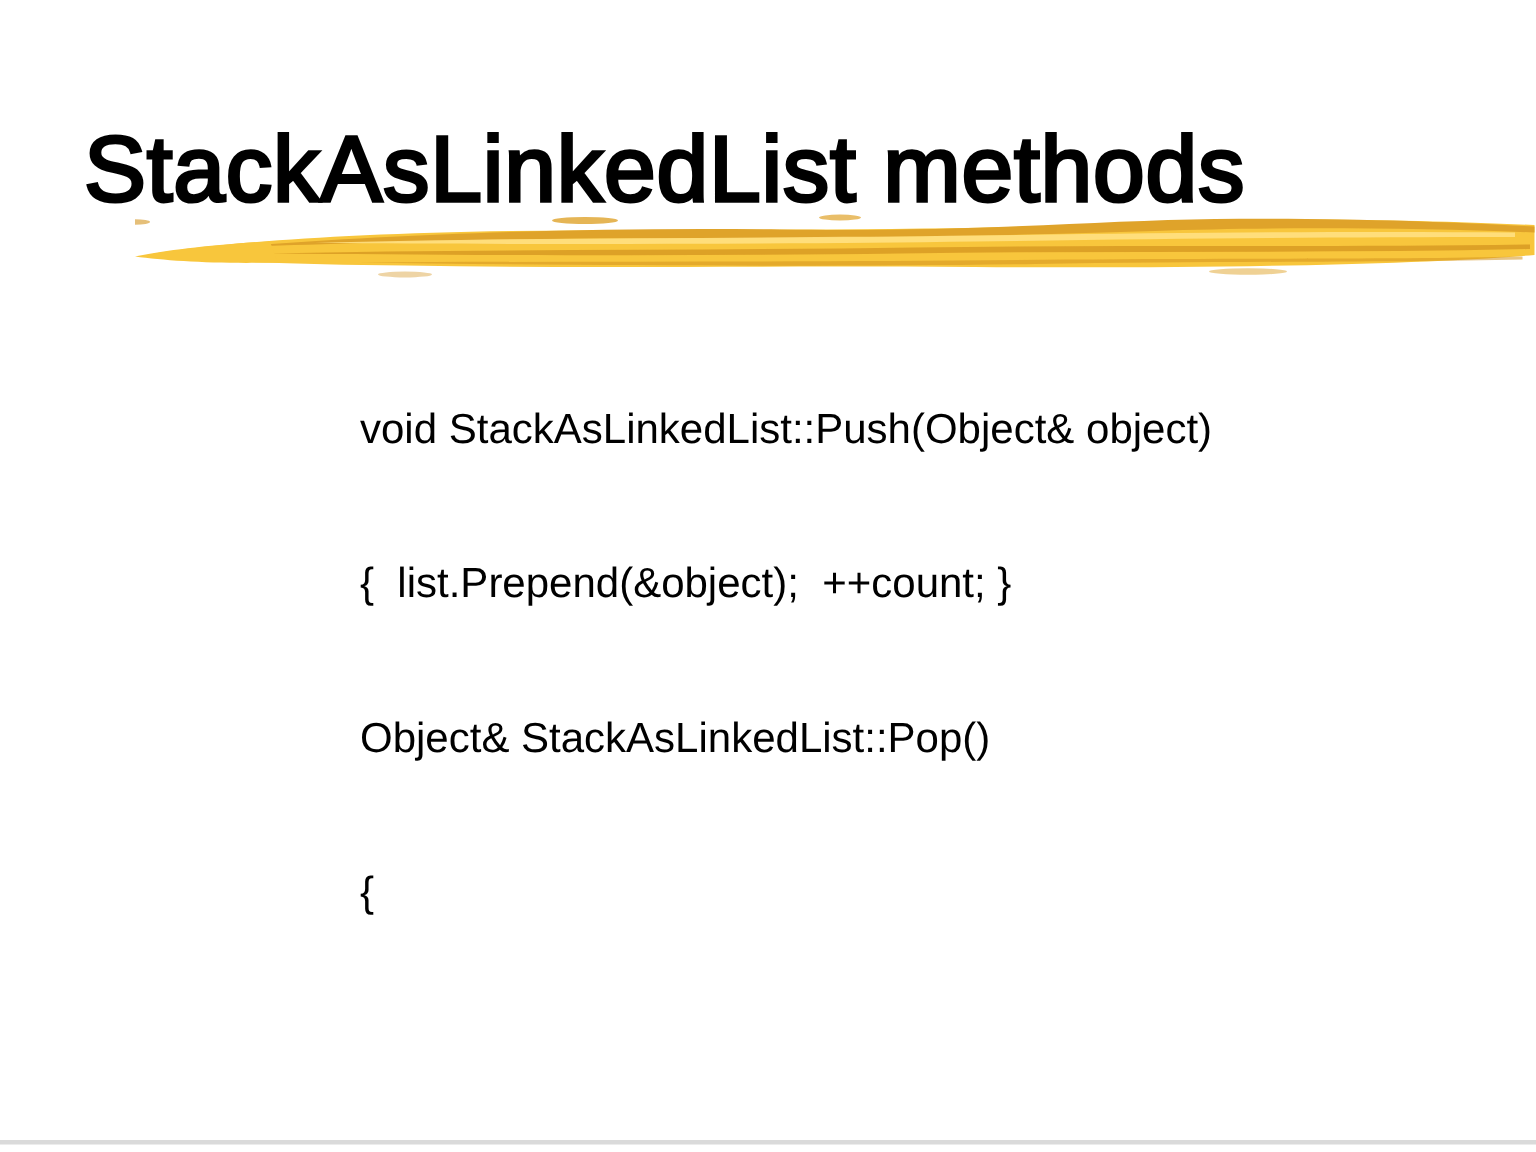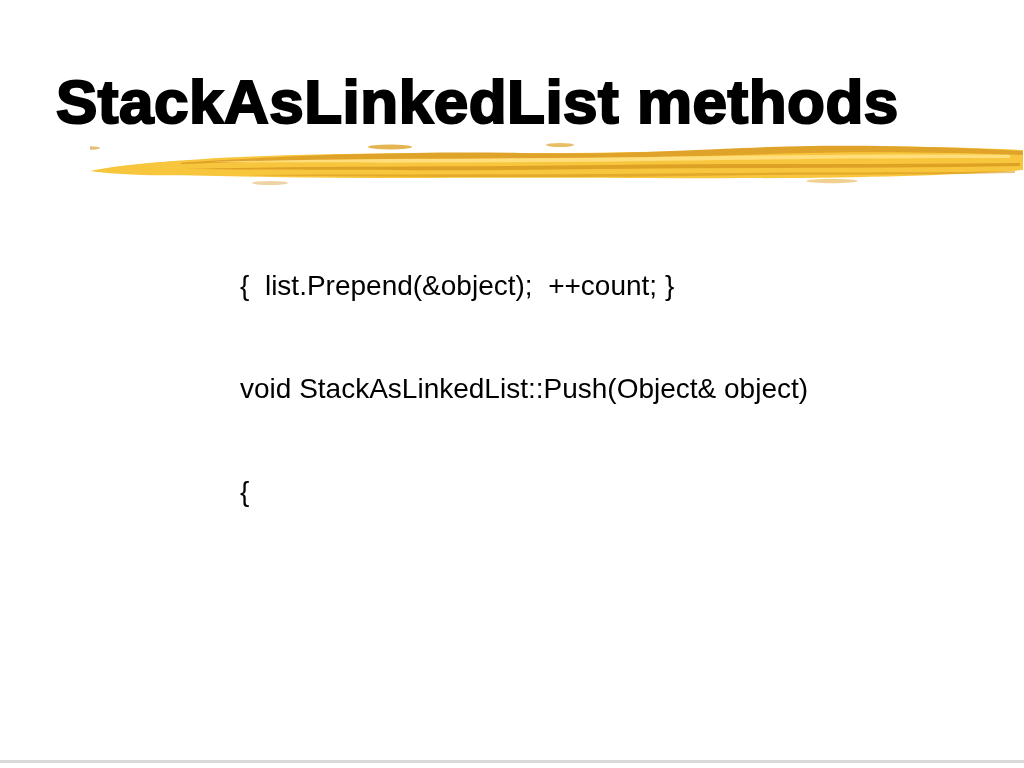--- a/index.html
+++ b/index.html
@@ -11,25 +11,25 @@
     position: relative;
     width: 1024px;
     height: 768px;
     background: #ffffff;
     overflow: hidden;
     font-family: "Liberation Sans", sans-serif;
   }
   .slide-title {
     position: absolute;
     left: 56px;
-    top: 67px;
+    top: 79px;
     margin: 0;
     font-size: 62px;
     line-height: 1.12;
-    font-weight: bold;
+    font-weight: normal;
     letter-spacing: 0.5px;
     color: #000000;
     -webkit-text-stroke: 2.2px #000000;
     white-space: nowrap;
     font-family: "Liberation Sans", sans-serif;
   }
   .brush {
     position: absolute;
     left: 90px;
     top: 139px;
@@ -85,22 +85,23 @@
     <path d="M0,32 C20,28 50,24 90,22 L95,36 C55,37 22,35 0,32 Z" fill="#F8C63C"></path>
 
     <ellipse cx="300" cy="8" rx="22" ry="2.4" opacity="0.8" fill="#DFA32A"></ellipse>
     <ellipse cx="470" cy="6" rx="14" ry="2" opacity="0.7" fill="#DFA32A"></ellipse>
     <ellipse cx="560,9" cy="9" rx="10" ry="1.8" opacity="0.6" fill="#D4941F"></ellipse>
     <ellipse cx="742" cy="42" rx="26" ry="2.2" opacity="0.5" fill="#DFA32A"></ellipse>
     <ellipse cx="180" cy="44" rx="18" ry="2" opacity="0.4" fill="#D4941F"></ellipse>
   </svg>
 
   <div class="code-block">
+    <div class="code-line">void StackAsLinkedList::Push(Object&amp; object)</div>
     <div class="code-line">{  list.Prepend(&amp;object);  ++count; }</div>
-    <div class="code-line">void StackAsLinkedList::Push(Object&amp; object)</div>
+    <div class="code-line">Object&amp; StackAsLinkedList::Pop()</div>
     <div class="code-line">{</div>
     
     
     
     
     
     
     
     
     

